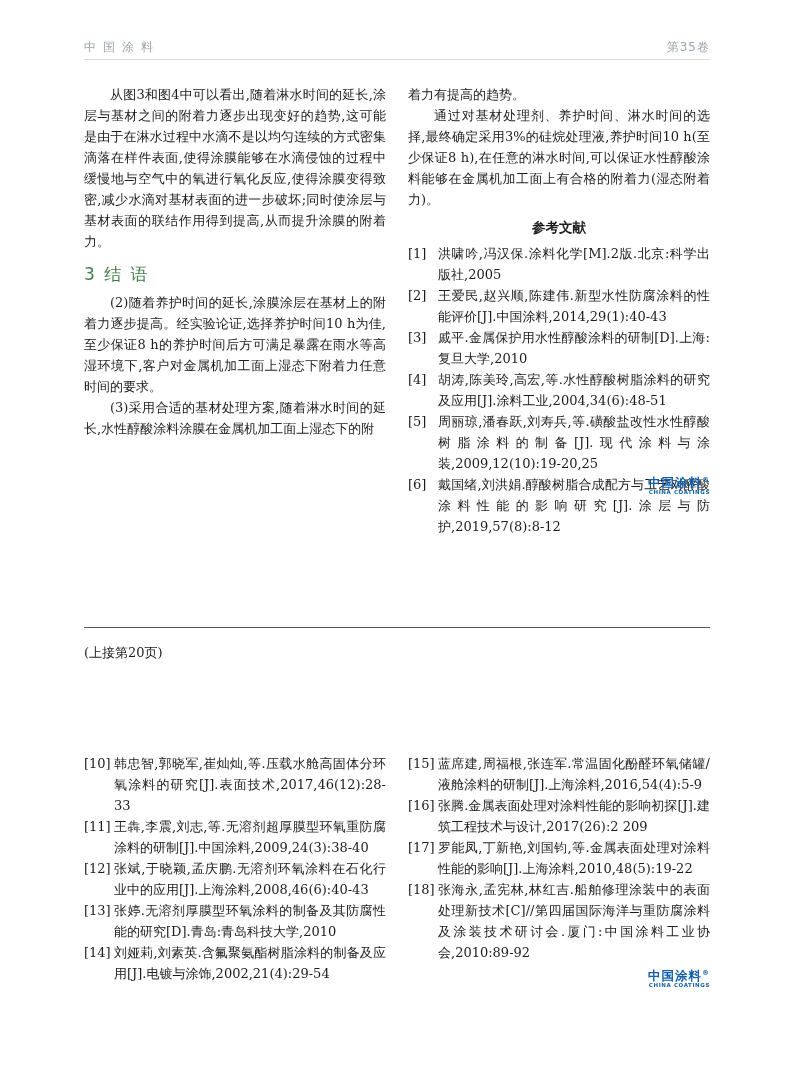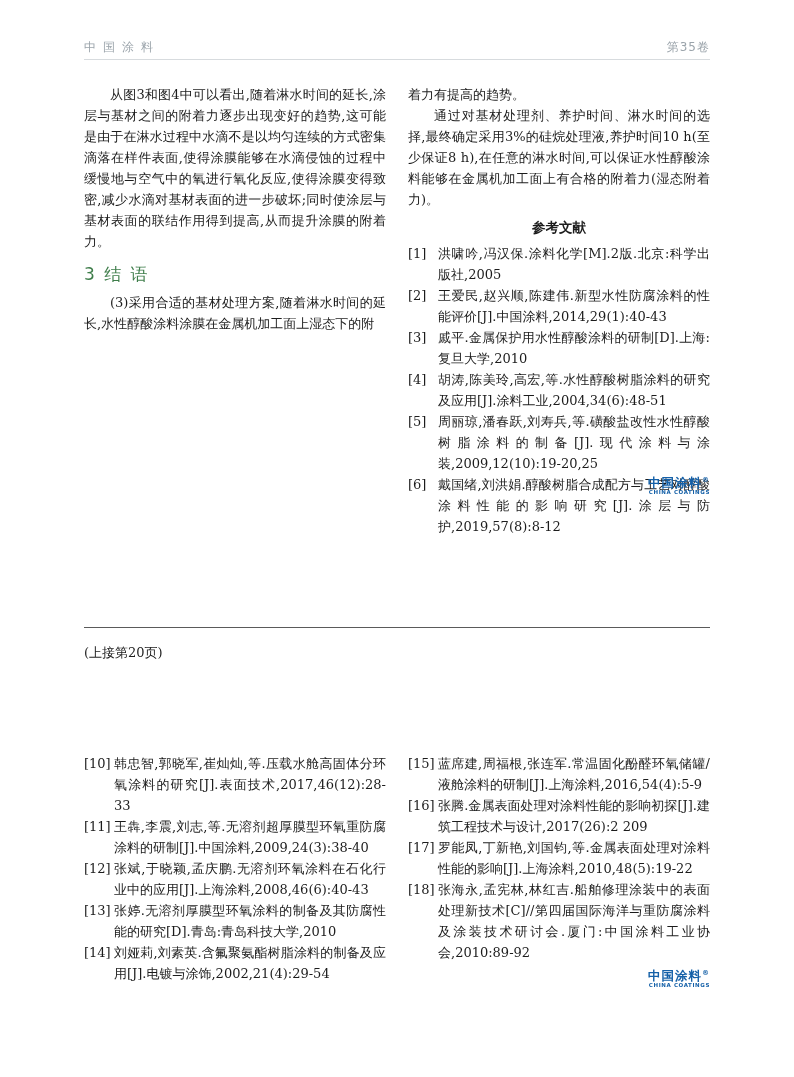--- a/index.html
+++ b/index.html
@@ -68,20 +68,21 @@
 <div class="page">
 
   <div class="header">
     <span class="journal">中国涂料</span>
     <span class="volume">第35卷</span>
   </div>
 
   <div class="col col-left top-cols">
     <p class="indent">从图3和图4中可以看出,随着淋水时间的延长,涂层与基材之间的附着力逐步出现变好的趋势,这可能是由于在淋水过程中水滴不是以均匀连续的方式密集滴落在样件表面,使得涂膜能够在水滴侵蚀的过程中缓慢地与空气中的氧进行氧化反应,使得涂膜变得致密,减少水滴对基材表面的进一步破坏;同时使涂层与基材表面的联结作用得到提高,从而提升涂膜的附着力。</p>
     <p class="sec-heading">3 结  语</p>
+    <p class="indent">(2)随着养护时间的延长,涂膜涂层在基材上的附着力逐步提高。经实验论证,选择养护时间10 h为佳,至少保证8 h的养护时间后方可满足暴露在雨水等高湿环境下,客户对金属机加工面上湿态下附着力任意时间的要求。</p>
     <p class="indent">(3)采用合适的基材处理方案,随着淋水时间的延长,水性醇酸涂料涂膜在金属机加工面上湿态下的附</p>
   </div>
 
   <div class="col col-right top-cols">
     <p>着力有提高的趋势。</p>
     <p class="indent">通过对基材处理剂、养护时间、淋水时间的选择,最终确定采用3%的硅烷处理液,养护时间10 h(至少保证8 h),在任意的淋水时间,可以保证水性醇酸涂料能够在金属机加工面上有合格的附着力(湿态附着力)。</p>
     <p class="ref-heading">参考文献</p>
     <ol class="refs">
       <li><span class="num">[1]</span><span>洪啸吟,冯汉保.涂料化学[M].2版.北京:科学出版社,2005</span></li>
       <li><span class="num">[2]</span><span>王爱民,赵兴顺,陈建伟.新型水性防腐涂料的性能评价[J].中国涂料,2014,29(1):40-43</span></li>

